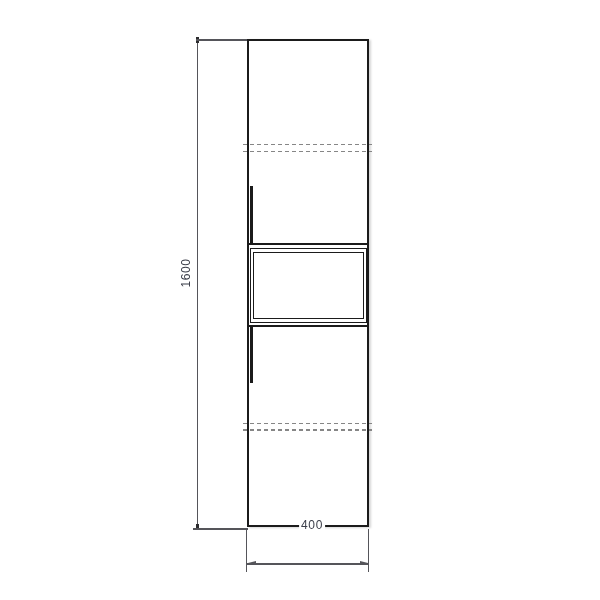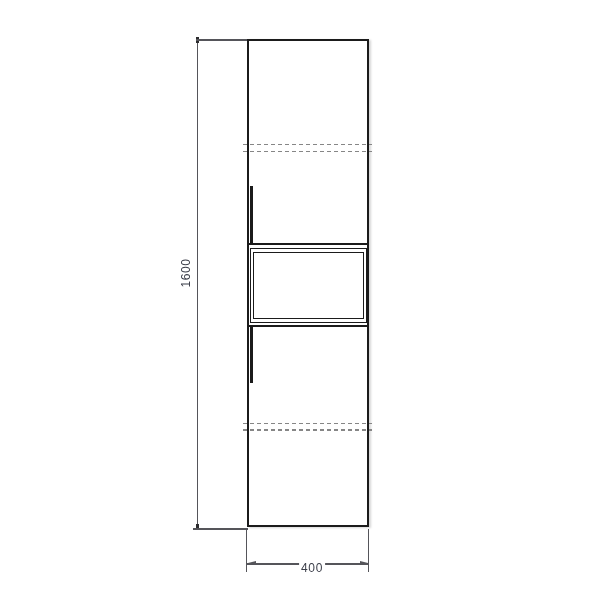--- a/index.html
+++ b/index.html
@@ -106,21 +106,21 @@
   }
   .dim-arrow-left{
     left:247.5px;top:561.4px;
     border-right:8px solid var(--dimension);
   }
   .dim-arrow-right{
     left:360px;top:561.4px;
     border-left:8px solid var(--dimension);
   }
   .dim-width-label{
-    left:312px;top:568px;
+    left:312px;top:525px;
     transform:translate(-50%,-50%);
     color:var(--text);
     font-size:12px;letter-spacing:0.6px;
     white-space:nowrap;
     background:var(--background);
     padding:0 2px;
   }
 </style>
 </head>
 <body>

